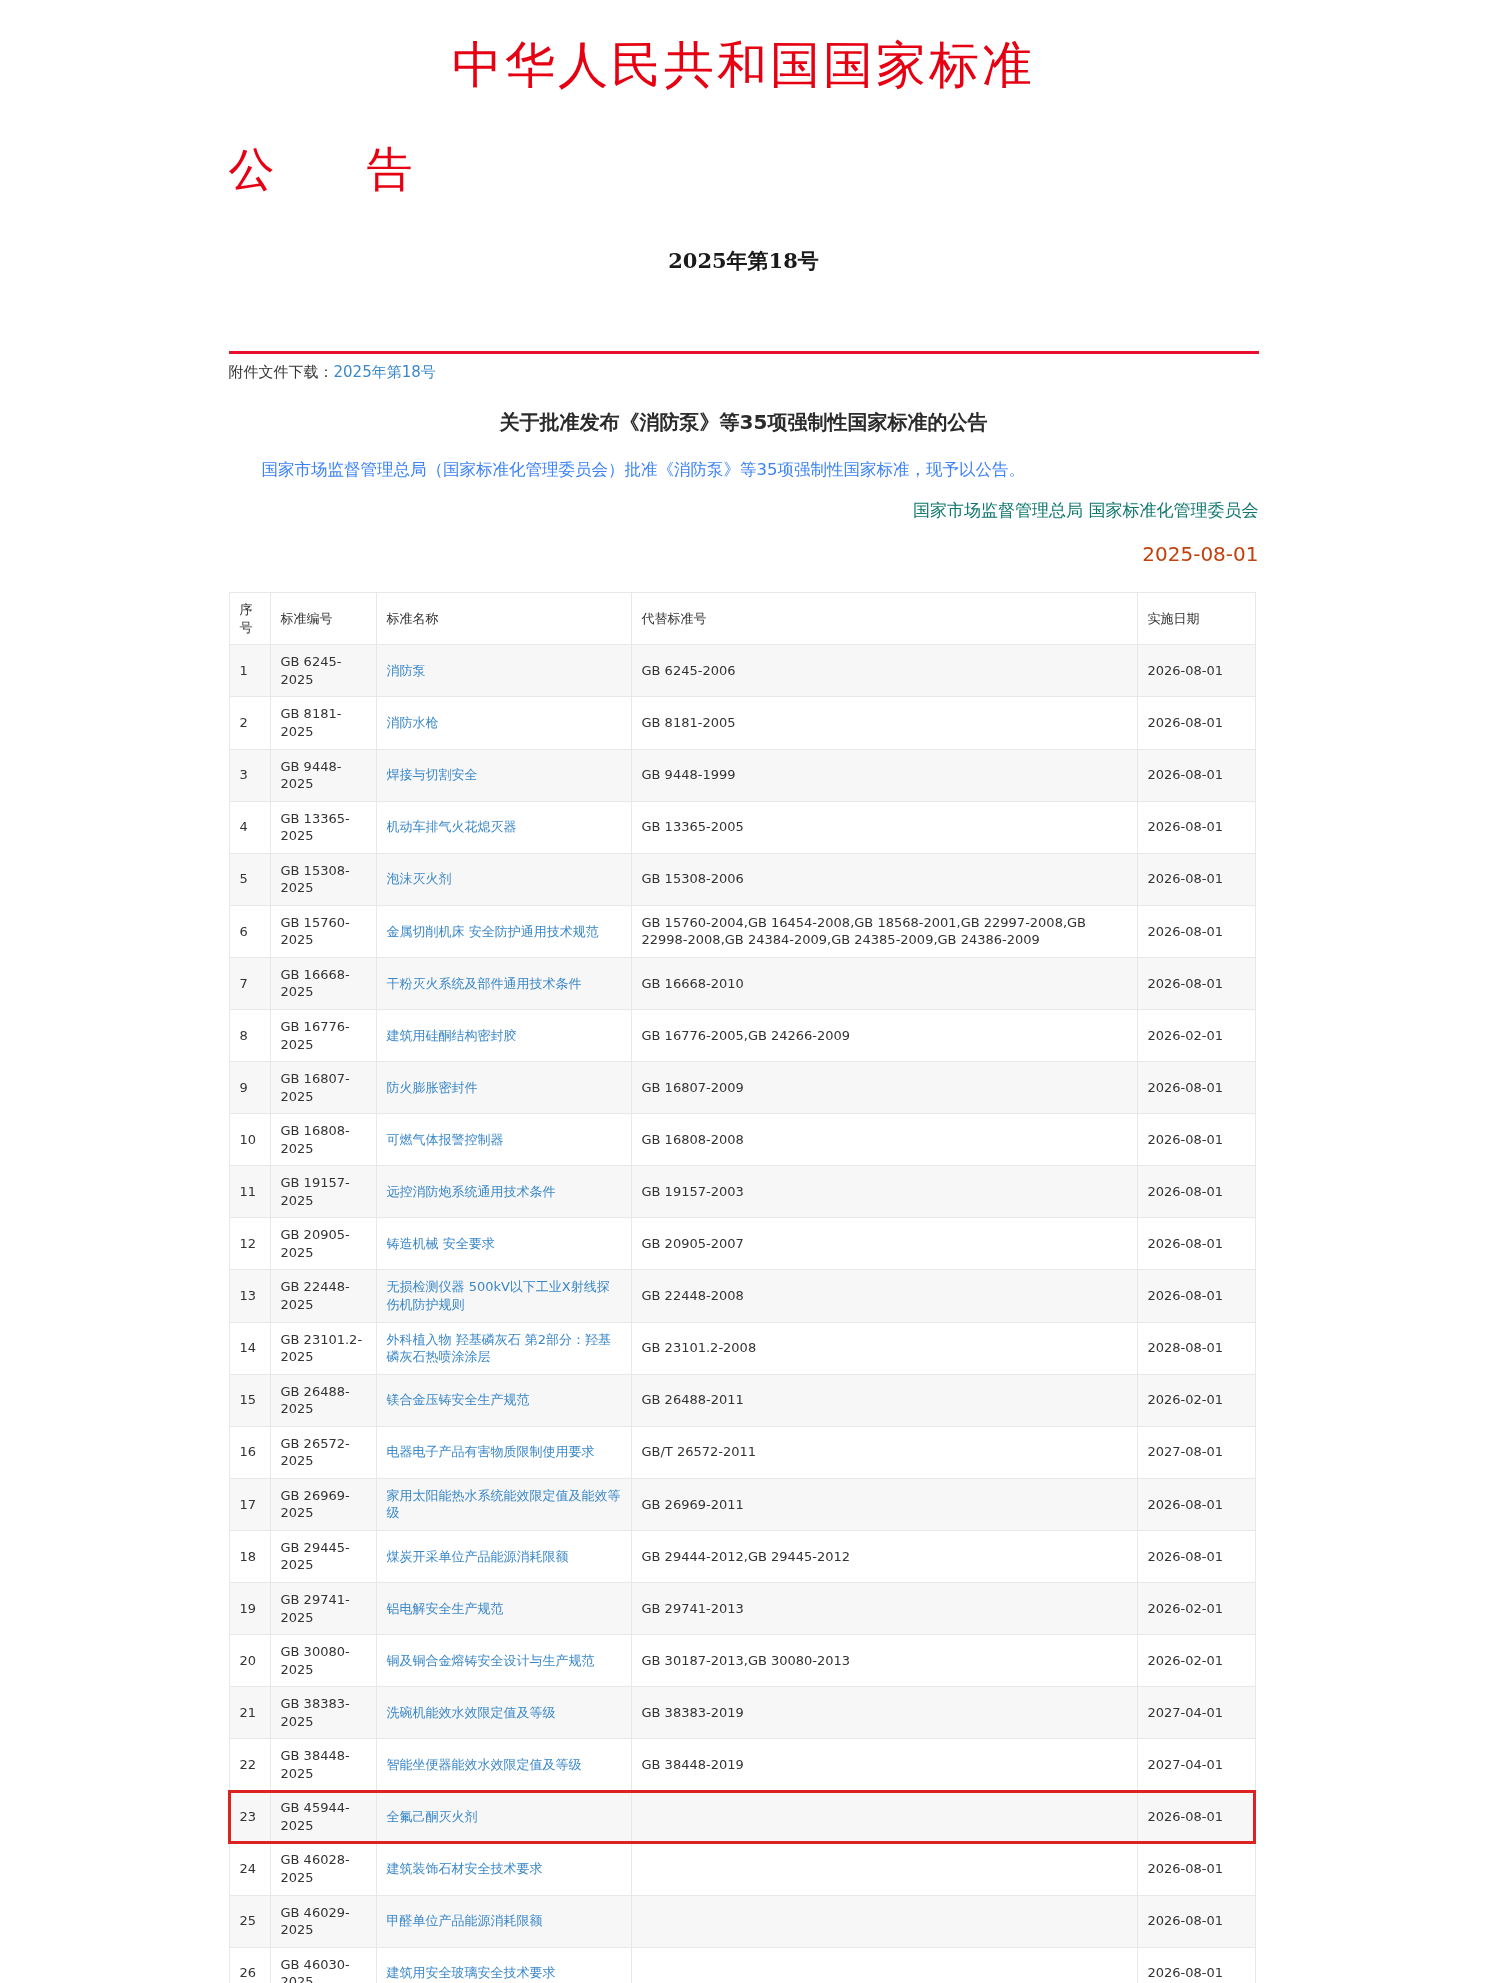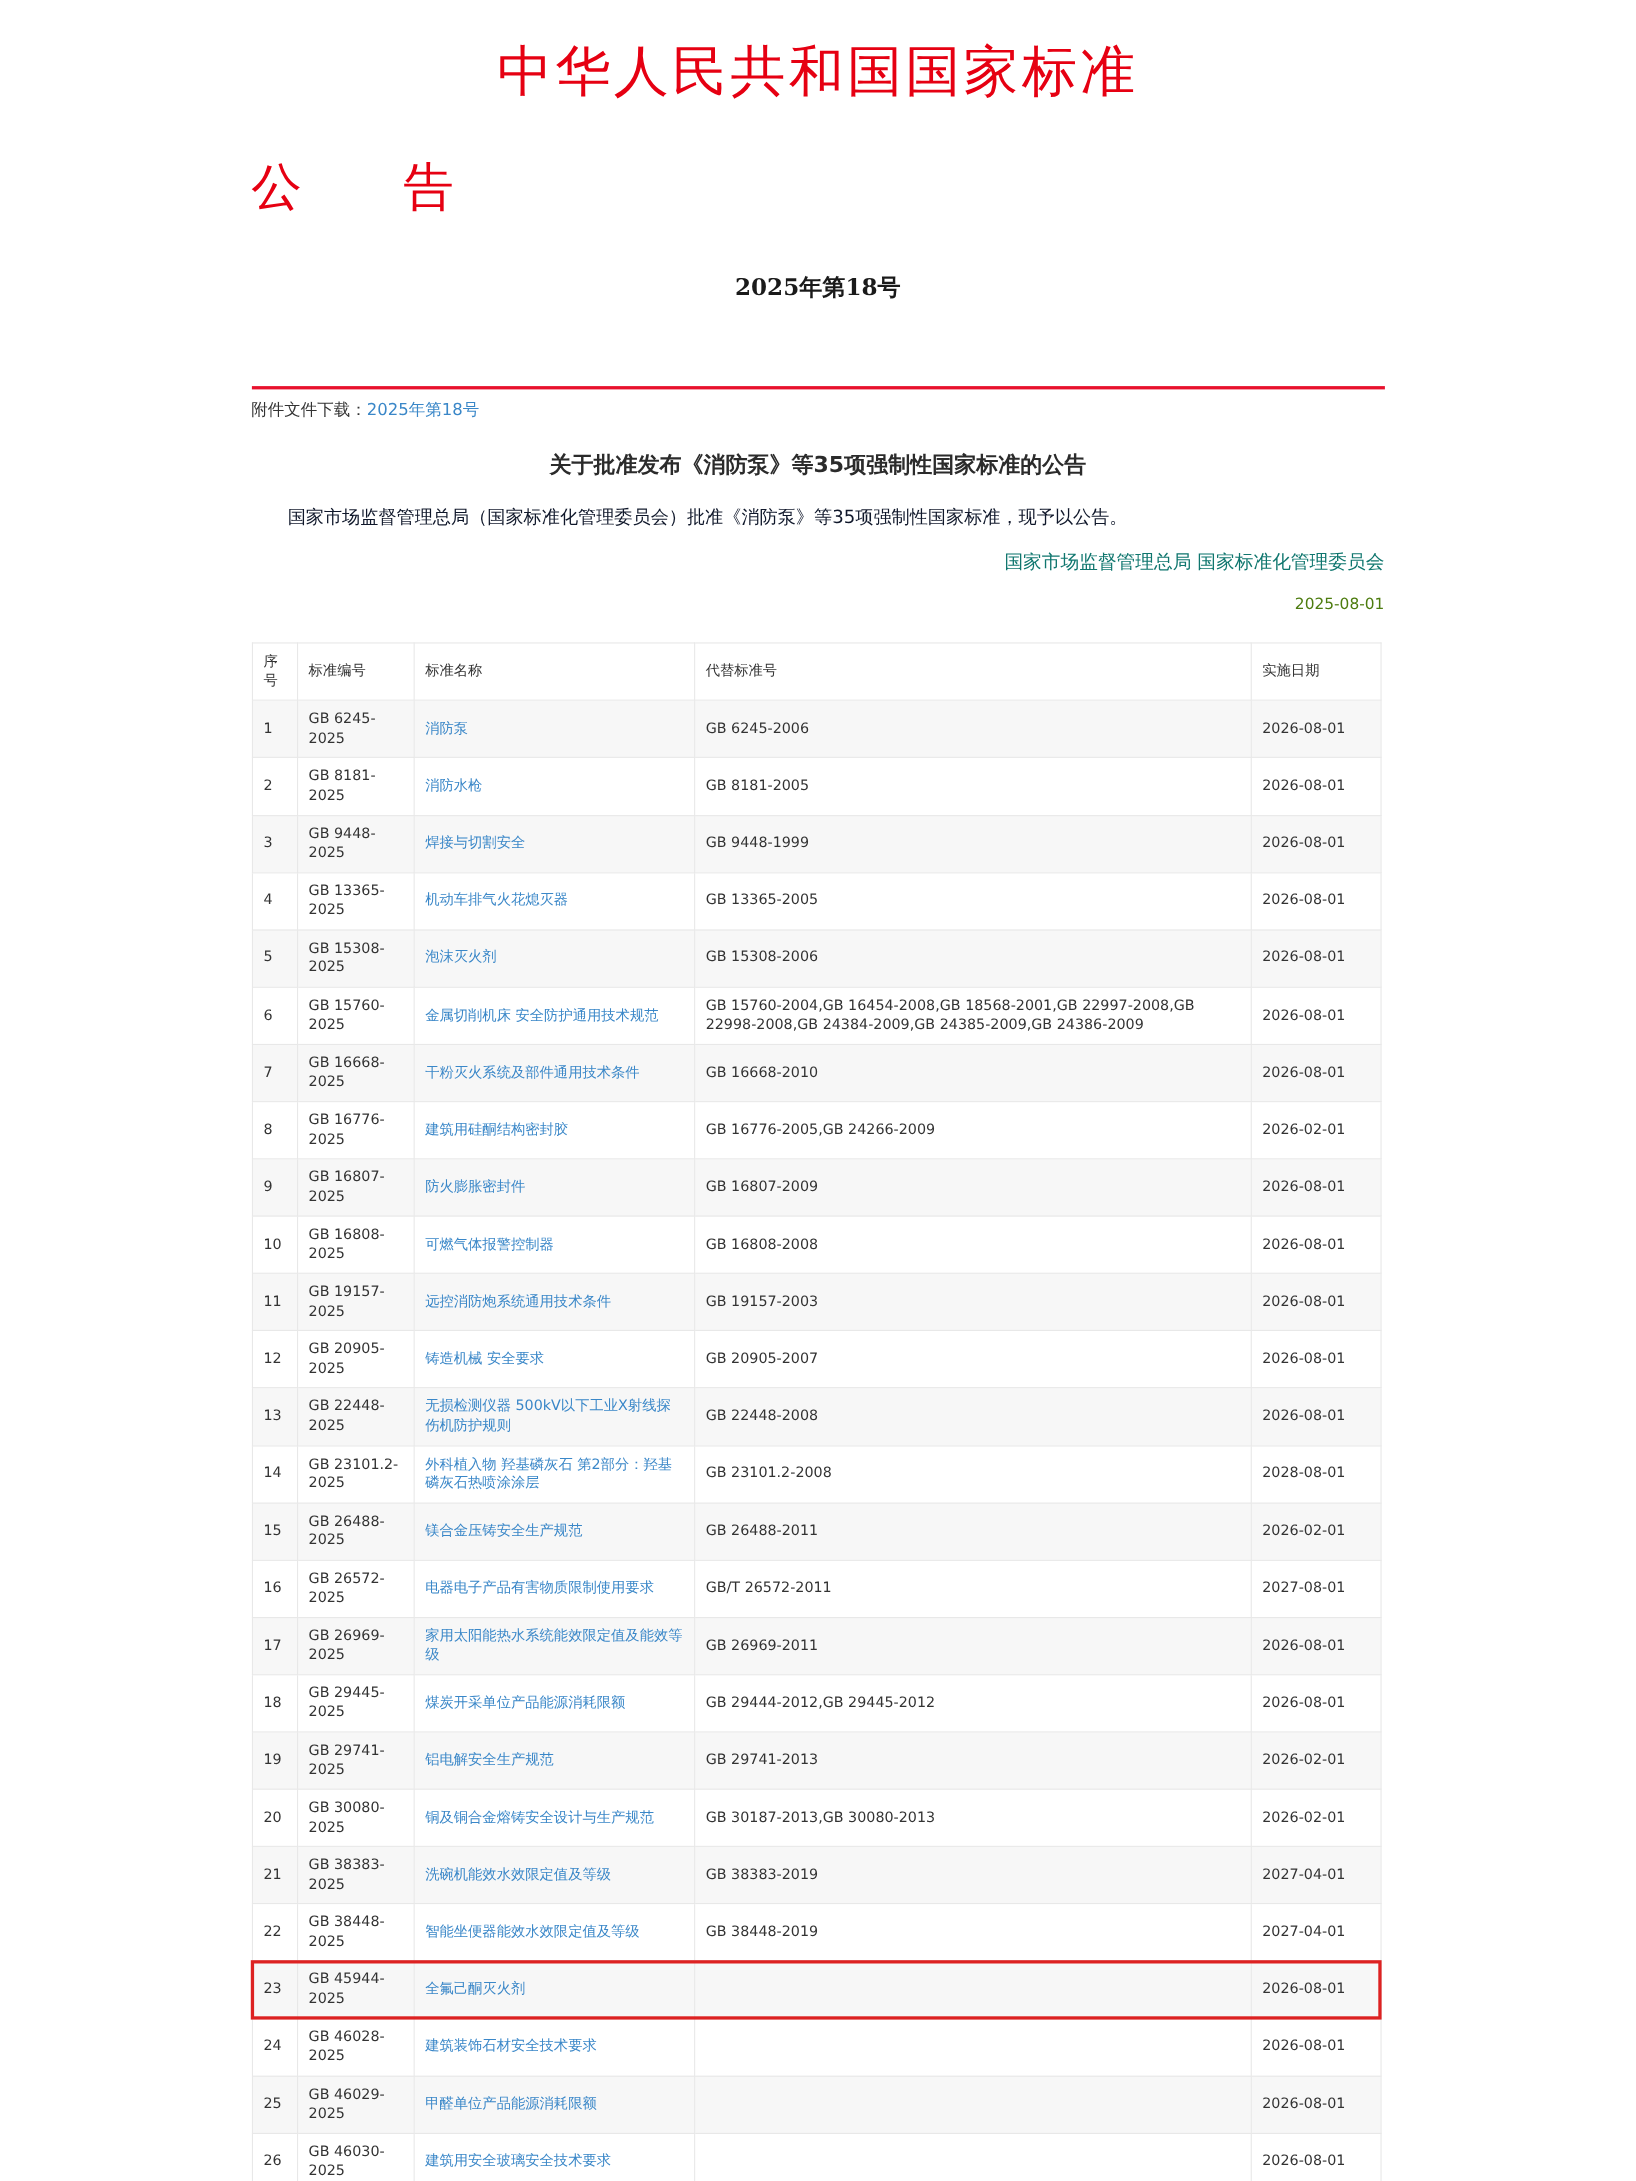--- a/index.html
+++ b/index.html
@@ -64,35 +64,35 @@
     margin-top:27px;
     text-align:center;
     font-size:20px;
     font-weight:700;
     color:#2b2b2b;
   }
   .ann-body{
     margin-top:20px;
     font-size:16.5px;
     line-height:1.65;
-    color:#0f172a;
+    color:#3b82f6;
     text-indent:2em;
   }
   .ann-signature{
     margin-top:16px;
     text-align:right;
     font-family:"DejaVu Serif","Liberation Serif",serif;
     font-size:17px;
     color:#0f766e;
   }
   .ann-date{
     margin-top:20px;
     text-align:right;
-    font-size:14px;
-    color:#4d7c0f;
+    font-size:20px;
+    color:#c2410c;
   }
   table.standards{
     margin-top:26px;
     width:1026px;
     border-collapse:collapse;
     table-layout:fixed;
     font-size:13px;
     color:#333;
   }
   table.standards th, table.standards td{

